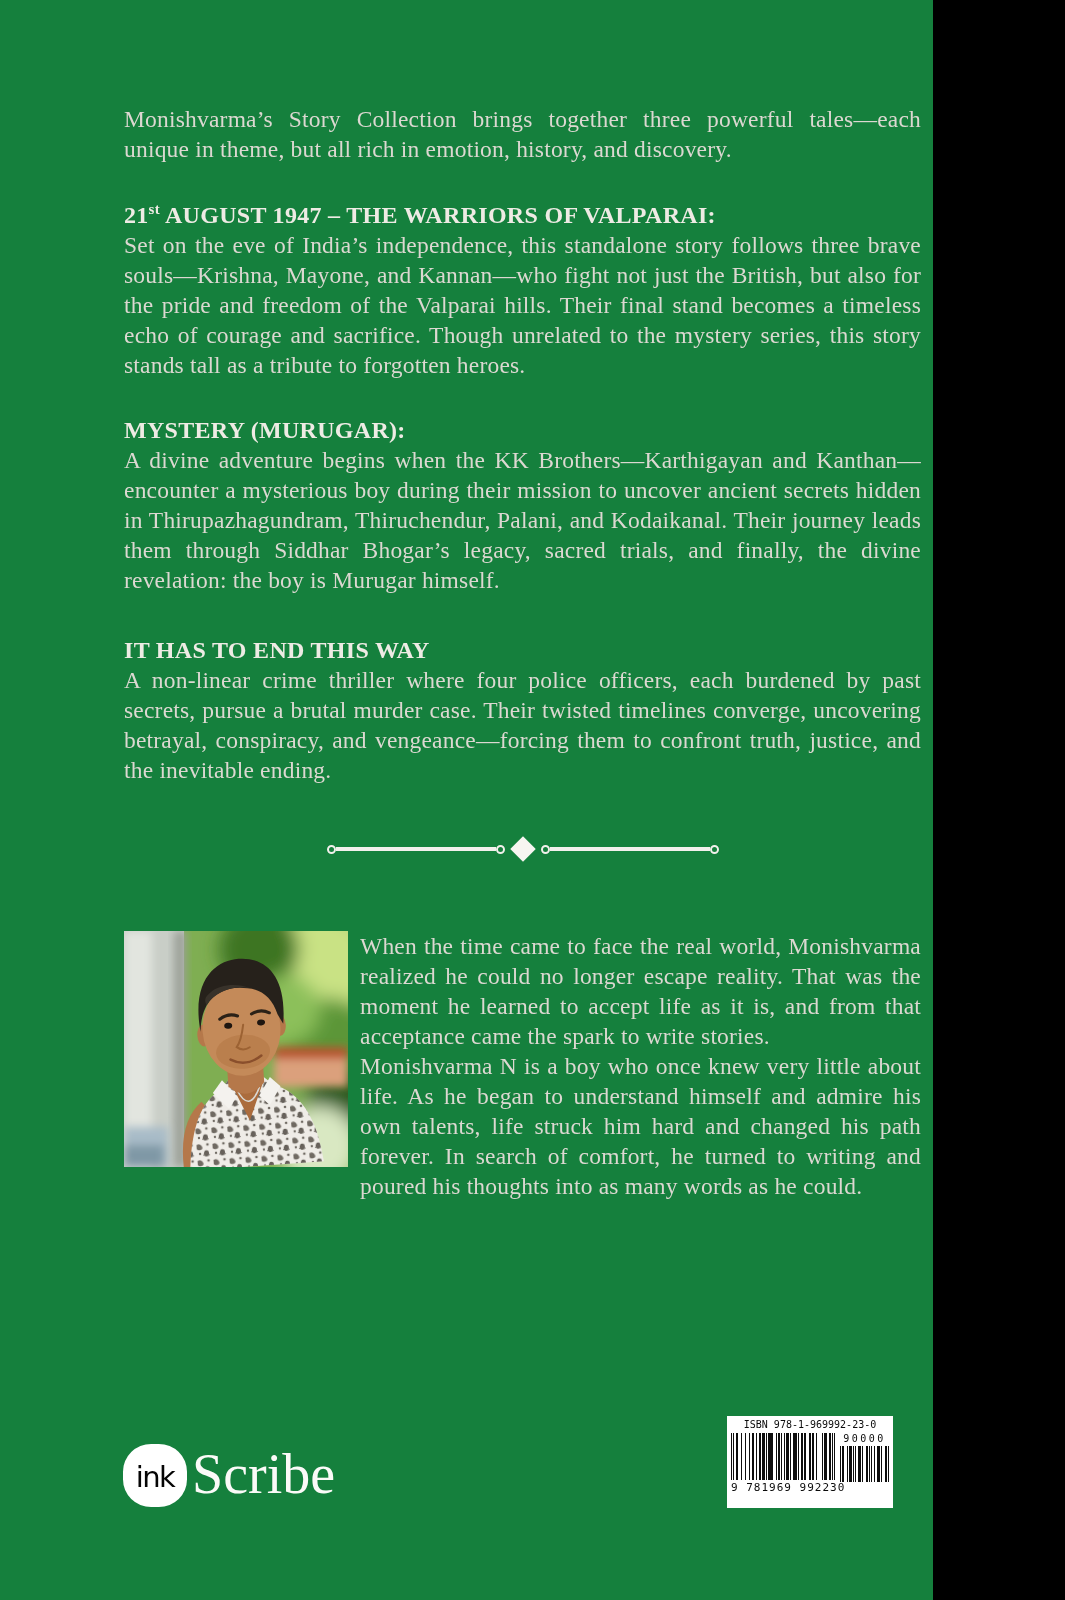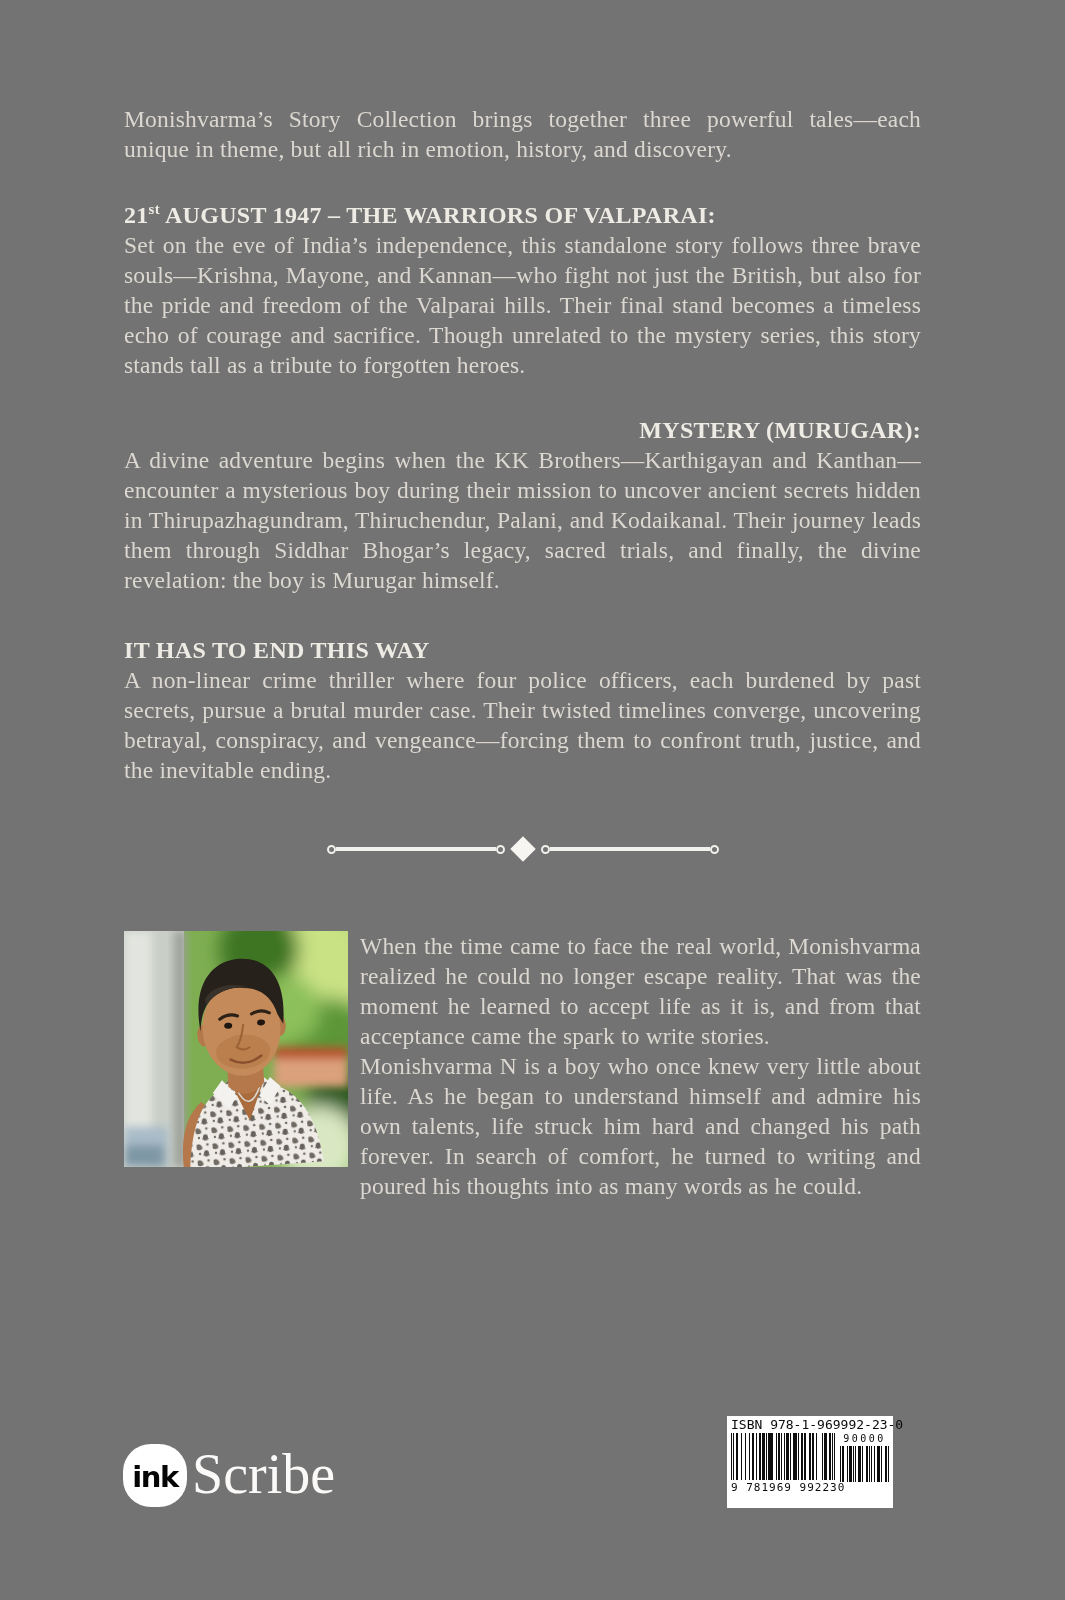--- a/index.html
+++ b/index.html
@@ -1,19 +1,19 @@
 <!DOCTYPE html>
 <html><head>
 <meta charset="utf-8">
 <style>
   html,body{margin:0;padding:0;background:#000;}
   .cover{
     position:relative;
-    width:1065px;height:1600px;
-    background:#737373;
+    width:933px;height:1600px;
+    background:#15803d;
     overflow:hidden;
     font-family:"Liberation Serif","DejaVu Serif",serif;
   }
   .content{
     position:absolute;left:124px;top:0;width:797px;
     padding-top:104px;
   }
   .body-text{
     margin:0;
     font-size:23.5px;line-height:30px;
@@ -24,21 +24,21 @@
   .heading{
     margin:0;
     font-size:24px;line-height:30px;
     font-weight:bold;
     color:#eeebe4;
     letter-spacing:0.3px;
     text-align:left;
   }
   .heading sup{font-size:0.62em;line-height:0;}
   .h-warriors{margin-top:36px;}
-  .h-mystery{margin-top:35px;text-align:right;}
+  .h-mystery{margin-top:35px;}
   .h-end{margin-top:40px;}
 
   
   .divider{
     margin-top:49px;height:30px;
     display:flex;align-items:center;justify-content:center;
   }
   .div-ring{
     width:5px;height:5px;border:2.5px solid #f2f0ec;border-radius:50%;
     background:transparent;flex:none;
@@ -63,40 +63,40 @@
   .logo{
     position:absolute;left:123px;top:1444px;
     display:flex;align-items:center;
   }
   .ink-badge{
     width:64px;height:63px;background:#ffffff;border-radius:44%;
     display:flex;align-items:center;justify-content:center;flex:none;
   }
   .ink-badge span{
     font-family:"DejaVu Sans","Liberation Sans",sans-serif;
-    font-weight:700;font-size:29px;color:#050505;letter-spacing:-1.5px;
+    font-weight:400;font-size:29px;color:#050505;letter-spacing:-1.5px;
     transform:translateY(1px);
   }
   .scribe{
     font-family:Liberation Serif, serif;
     font-size:56px;color:#fbfaf8;margin-left:5px;line-height:1;
     transform:translateY(-2px);
   }
 
   
   .barcode{
     position:absolute;left:727px;top:1416px;
     width:166px;height:92px;background:#ffffff;
     box-sizing:border-box;padding:2px 4px 2px 4px;
     color:#0a0a0a;
   }
   .isbn-line{
     font-family:"DejaVu Sans Mono","Liberation Mono",monospace;
-    font-size:13px;line-height:13px;letter-spacing:0px;
-    white-space:nowrap;
+    font-size:10px;line-height:13px;letter-spacing:0px;
+    text-align:center;white-space:nowrap;
   }
   .bars-row{display:flex;margin-top:2px;}
   .bars-left{width:104px;flex:none;}
   .bars-main{display:flex;height:47px;}
   .digits{
     font-family:"DejaVu Sans Mono","Liberation Mono",monospace;
     font-size:11px;line-height:13px;letter-spacing:1px;
     white-space:nowrap;margin-top:1px;
   }
   .addon{margin-left:5px;width:49px;flex:none;}

